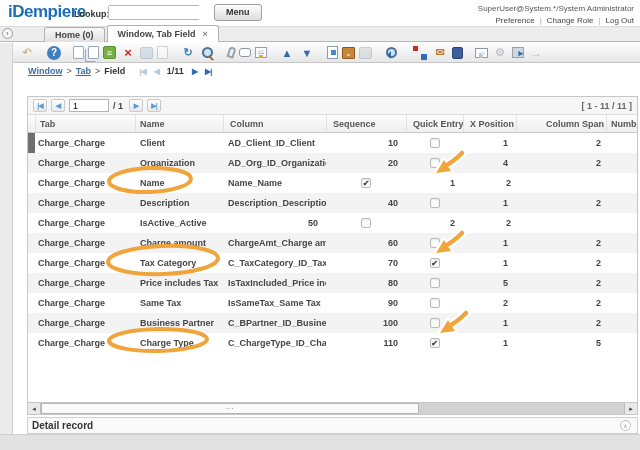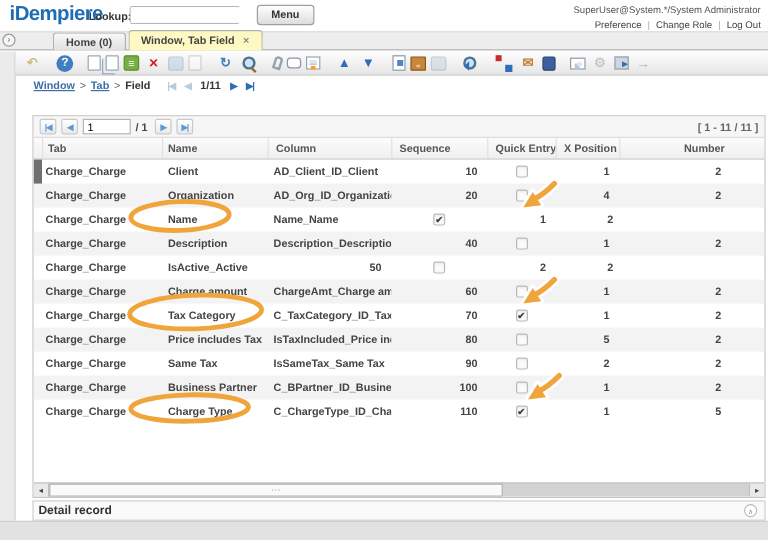--- a/index.html
+++ b/index.html
@@ -19,21 +19,21 @@
   .header-links{position:absolute;right:6px;top:16px;font-size:8px;color:#444;display:flex;}
   .header-links .hl{cursor:pointer;}
   .header-links .sep{color:#aaa;margin:0 5px;}
   .header-links .bc-item:last-child .sep{display:none;}
 
   
   .tabbar{position:absolute;left:0;top:26px;width:640px;height:16px;background:#ededed;border-top:1px solid #dcdcdc;border-bottom:1px solid #b5b5b5;}
   .expand-btn{position:absolute;left:2px;top:1px;width:11px;height:11px;border:1px solid #9a9a9a;border-radius:50%;background:#f6f6f6;font-size:7px;color:#555;display:flex;align-items:center;justify-content:center;cursor:pointer;}
   .tabs{position:absolute;left:44px;bottom:-1px;display:flex;align-items:flex-end;gap:2px;}
   .tab{height:15px;padding:0 10px;border:1px solid #b0b0b0;border-bottom:none;border-radius:3px 3px 0 0;background:linear-gradient(#f8f8f8,#e0e0e0);font-size:9px;font-weight:bold;color:#444;line-height:15px;cursor:pointer;white-space:nowrap;}
-  .tab.active{background:#fef9c3;height:17px;line-height:17px;}
+  .tab.active{background:#ffffff;height:17px;line-height:17px;}
   .tab-close{margin-left:7px;color:#888;font-size:9px;}
   .tab-close:empty{display:none;}
 
   
   .left-strip{position:absolute;left:0;top:43px;width:13px;height:391px;background:#ebebeb;border-right:1px solid #d2d2d2;}
   .toolbar{position:absolute;left:13px;top:43px;width:627px;height:20px;background:linear-gradient(#fdfdfd,#e6e6e6);border-bottom:1px solid #c6c6c6;display:flex;align-items:center;gap:4px;padding-left:6px;}
   .tbicon{width:16px;height:16px;display:inline-flex;align-items:center;justify-content:center;font-size:11px;font-weight:bold;flex:0 0 auto;cursor:pointer;position:relative;}
   .round{width:14px;height:14px;border-radius:50%;font-size:10px;}
   .page{width:11px;height:13px;background:#fff;border:1px solid #9aa7b5;border-radius:1px;}
   .double{box-shadow:-2px 2px 0 0 #e6ecf2,-3px 3px 0 0 #9aa7b5;}
@@ -209,20 +209,21 @@
   </div>
   <div class="grid-header grid-cols">
     <span class="c-ind"></span>
 
   <span class="hcell">Tab</span>
       <span class="hcell">Name</span>
       <span class="hcell">Column</span>
       <span class="hcell">Sequence</span>
       <span class="hcell">Quick Entry</span>
       <span class="hcell">X Position</span>
+      <span class="hcell">Column Span</span>
       <span class="hcell">Number</span>
     </div>
   <div>
 
       <div class="grid-row grid-cols">
         <span class="c-ind selected"></span>
         <span class="cell cl0">Charge_Charge</span>
         <span class="cell cl">Client</span>
         <span class="cell cl">AD_Client_ID_Client</span>
         <span class="cell cr">10</span>

